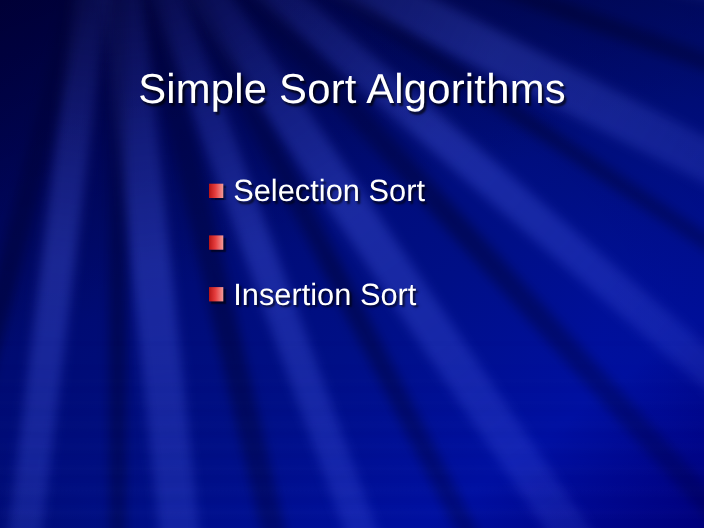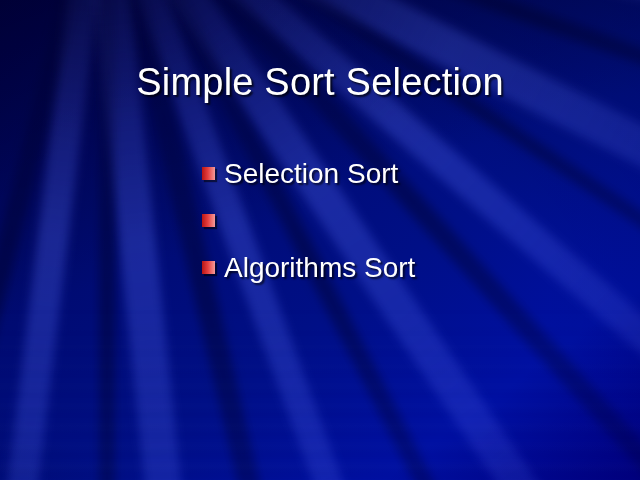--- a/index.html
+++ b/index.html
@@ -92,21 +92,21 @@
     text-align: center;
     color: #ffffff;
     font-size: 38px;
     font-weight: normal;
     letter-spacing: 0.2px;
     text-shadow: 2px 2px 2px rgba(0,0,0,0.75);
     white-space: nowrap;
   }
   #bullet-list {
     position: absolute;
-    left: 202px;
+    left: 190px;
     top: 158px;
     margin: 0;
     padding: 0;
     list-style: none;
   }
   .bullet-item {
     display: flex;
     align-items: flex-start;
     height: 47px;
   }
@@ -147,33 +147,33 @@
     <div class="ray dark  r12"></div>
     <div class="ray light r13"></div>
     <div class="ray dark  r14"></div>
   </div>
 
   <div class="bands"></div>
   <div class="vignette"></div>
 
   <div class="content">
 
-    <h1 id="title">Simple Sort Selection</h1>
+    <h1 id="title">Simple Sort Algorithms</h1>
 
     <ul id="bullet-list">
 
       <li class="bullet-item">
         <span class="bullet-marker"></span>
         <span class="bullet-text">Selection Sort</span>
       </li>
 
       <li class="bullet-item">
         <span class="bullet-marker"></span>
       </li>
 
       <li class="bullet-item">
         <span class="bullet-marker"></span>
-        <span class="bullet-text">Algorithms Sort</span>
+        <span class="bullet-text">Insertion Sort</span>
       </li>
 
     </ul>
   </div>
 </div>
 
 </body></html>

